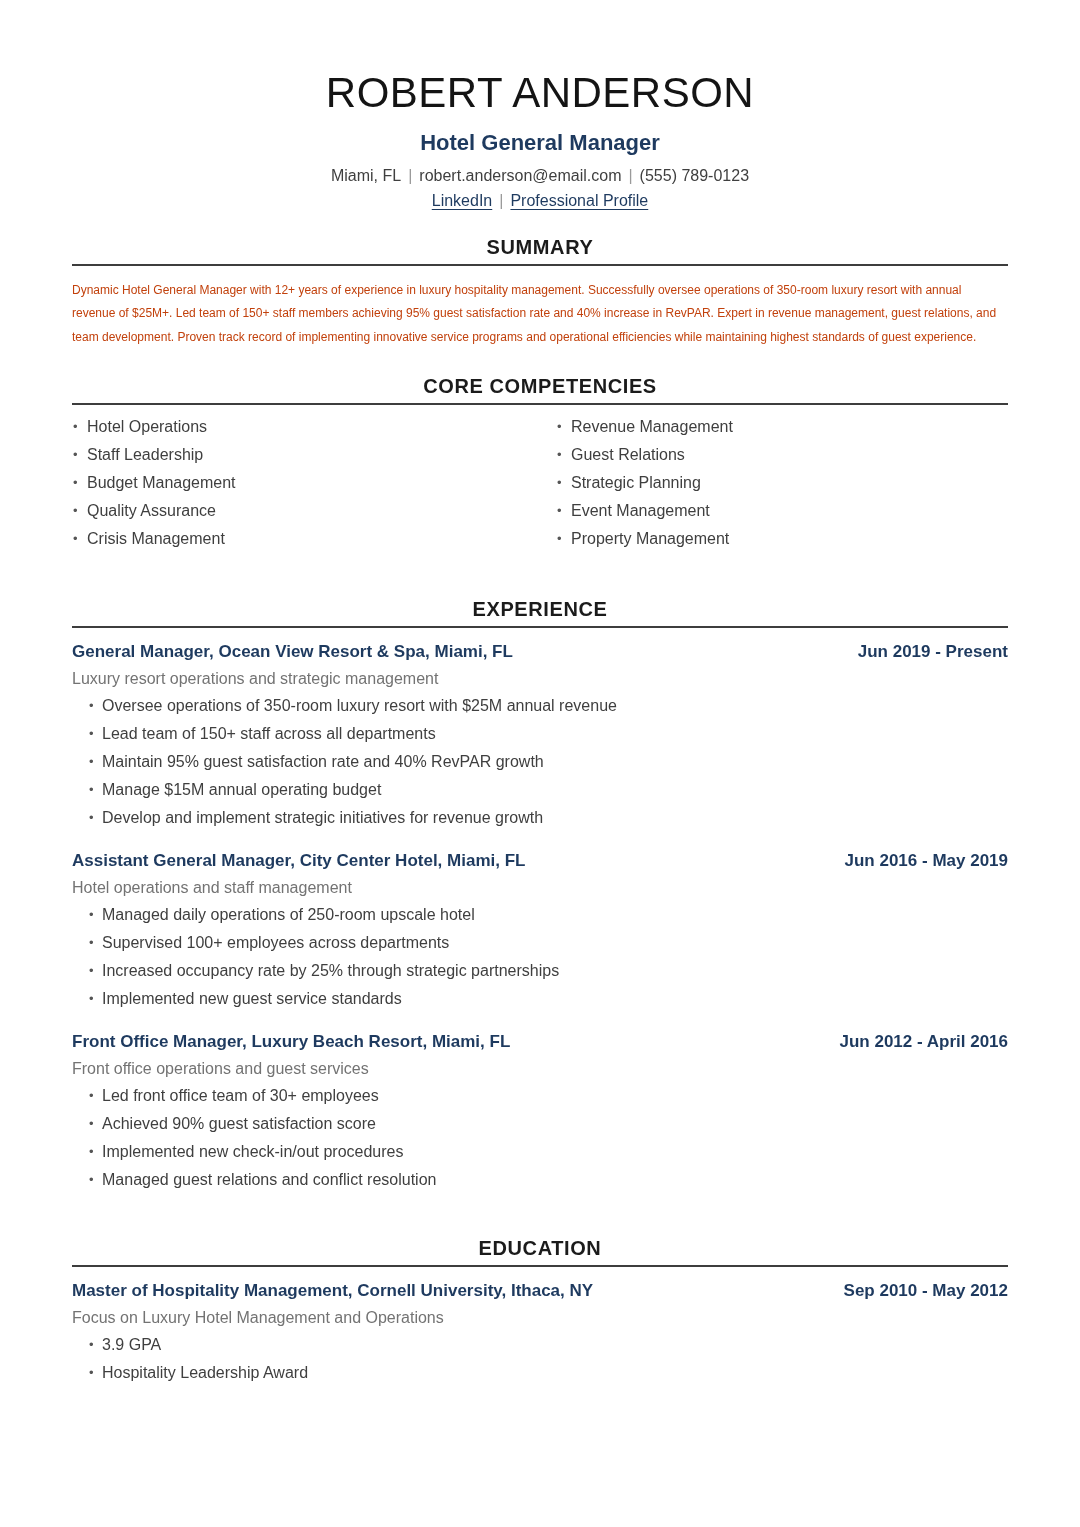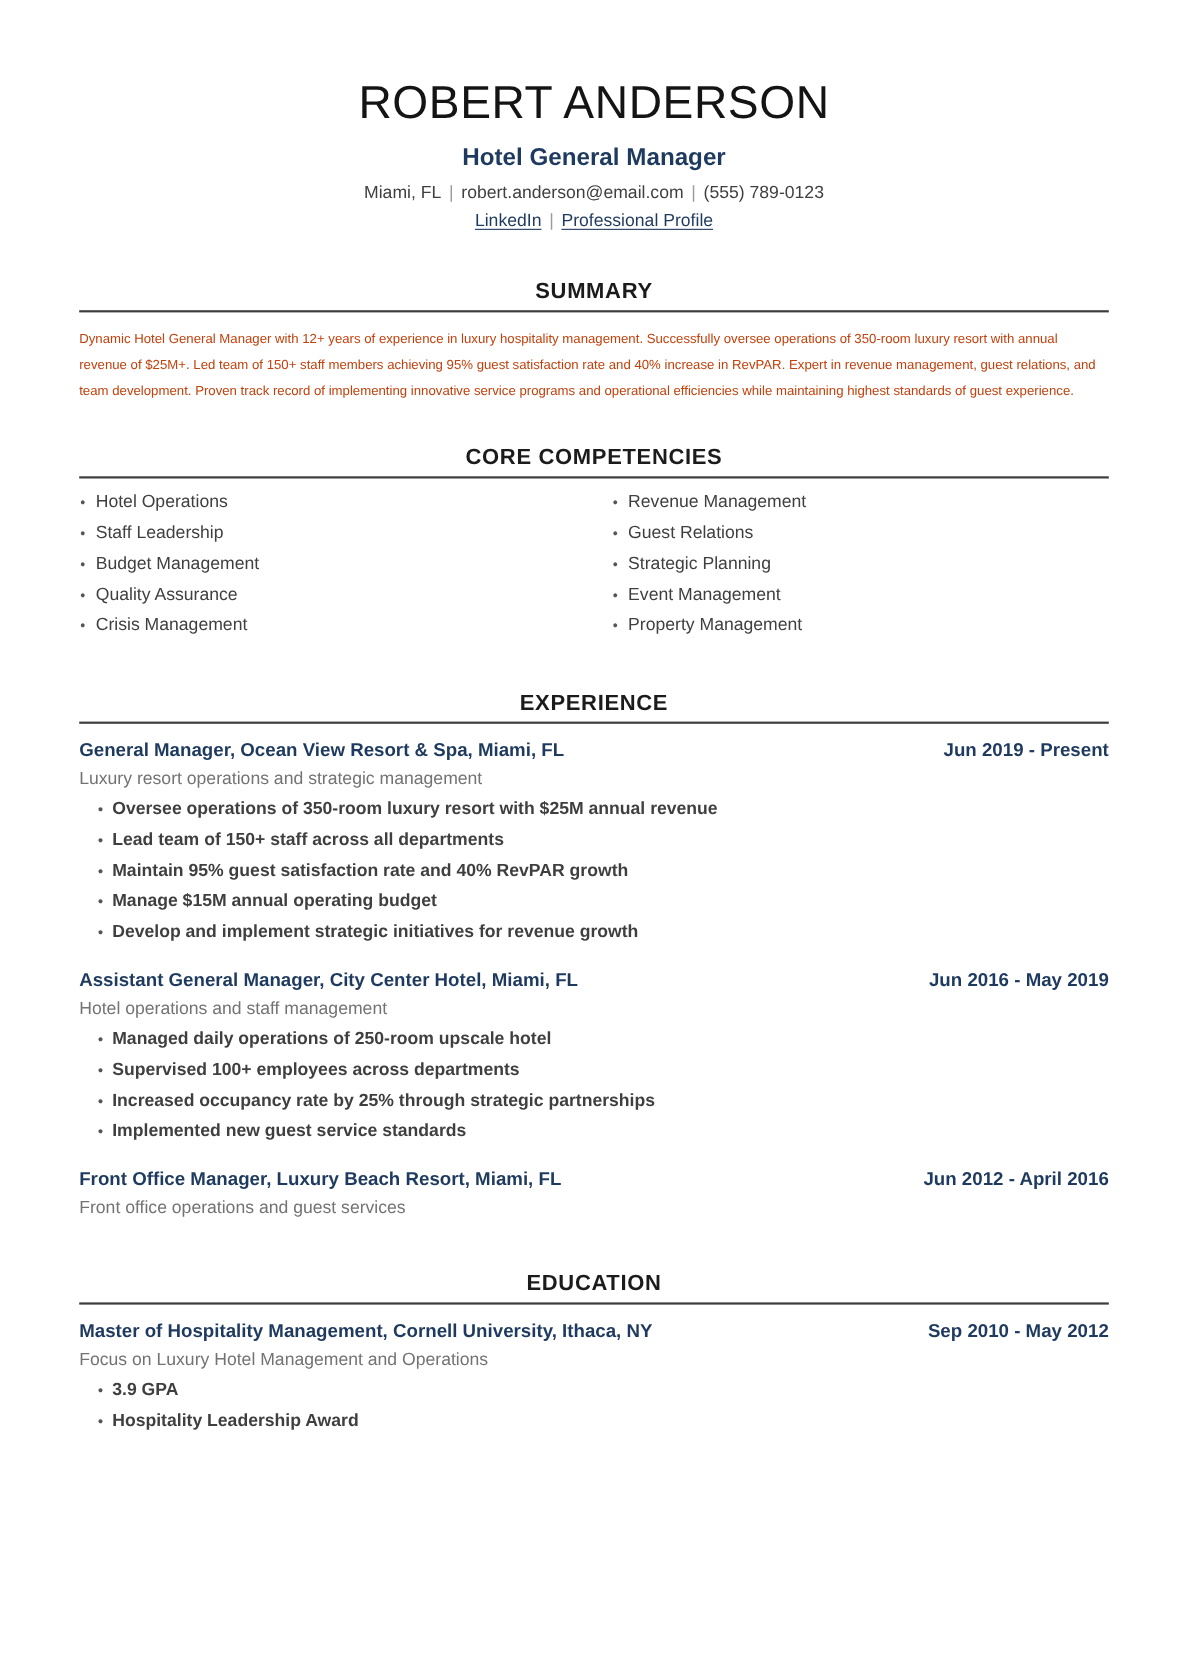--- a/index.html
+++ b/index.html
@@ -59,22 +59,22 @@
     font-weight: 700;
     line-height: 23px;
     letter-spacing: 0.6px;
     color: #1b1b1b;
   }
   .section-rule {
     margin-top: 5px;
     border-bottom: 2px solid #3d3d3d;
     height: 0;
   }
-  .section-summary      { margin-top: 44px; }
-  .section-competencies { margin-top: 38px; }
+  .section-summary      { margin-top: 26px; }
+  .section-competencies { margin-top: 26px; }
   .section-experience   { margin-top: 40px; }
   .section-education    { margin-top: 48px; }
 
   .summary-text {
     margin-top: 13px;
     font-size: 12px;
     line-height: 23.2px;
     color: #c2410c;
     max-width: 936px;
   }
@@ -133,21 +133,21 @@
   .entry-subtitle {
     margin-top: 8px;
     font-size: 16px;
     line-height: 19px;
     color: #737373;
   }
   .entry ul.bullet-list {
     margin-top: 9px;
     margin-left: 17px;
   }
-  .entry ul.bullet-list li { padding-left: 13px; font-weight: bold; }
+  .entry ul.bullet-list li { padding-left: 13px; }
 </style>
 </head>
 <body>
 
 <div class="page">
 
   <header class="resume-header">
     <h1 class="name">ROBERT ANDERSON</h1>
     <div class="role">Hotel General Manager</div>
     <div class="contact">
@@ -217,20 +217,26 @@
         <li>Implemented new guest service standards</li>
       </ul>
     </article>
 
     <article class="entry">
       <div class="entry-header">
         <h3 class="entry-title">Front Office Manager, Luxury Beach Resort, Miami, FL</h3>
         <div class="entry-dates">Jun 2012 - April 2016</div>
       </div>
       <p class="entry-subtitle">Front office operations and guest services</p>
+      <ul class="bullet-list">
+        <li>Led front office team of 30+ employees</li>
+        <li>Achieved 90% guest satisfaction score</li>
+        <li>Implemented new check-in/out procedures</li>
+        <li>Managed guest relations and conflict resolution</li>
+      </ul>
     </article>
   </section>
 
   <section class="section-education">
     <h2 class="section-heading">EDUCATION</h2>
     <div class="section-rule"></div>
 
     <article class="entry">
       <div class="entry-header">
         <h3 class="entry-title">Master of Hospitality Management, Cornell University, Ithaca, NY</h3>

